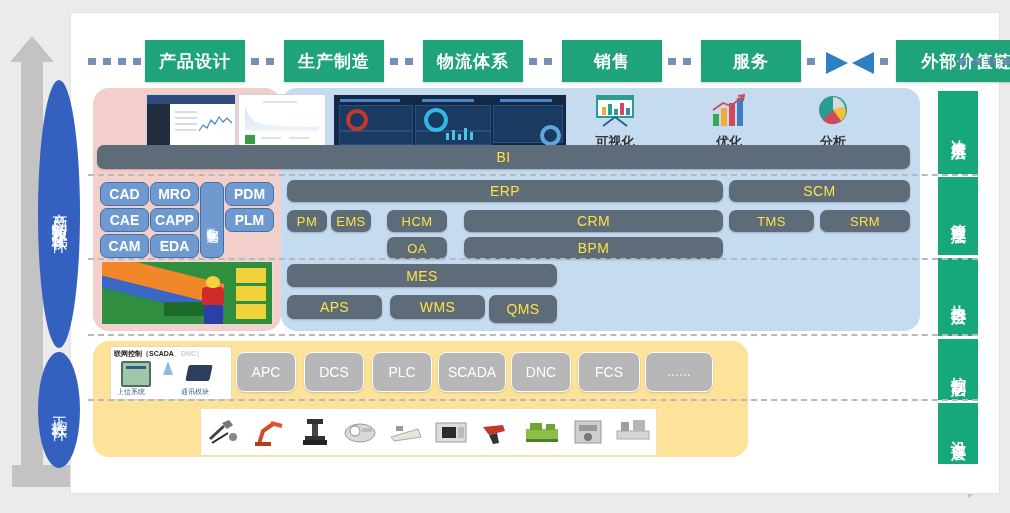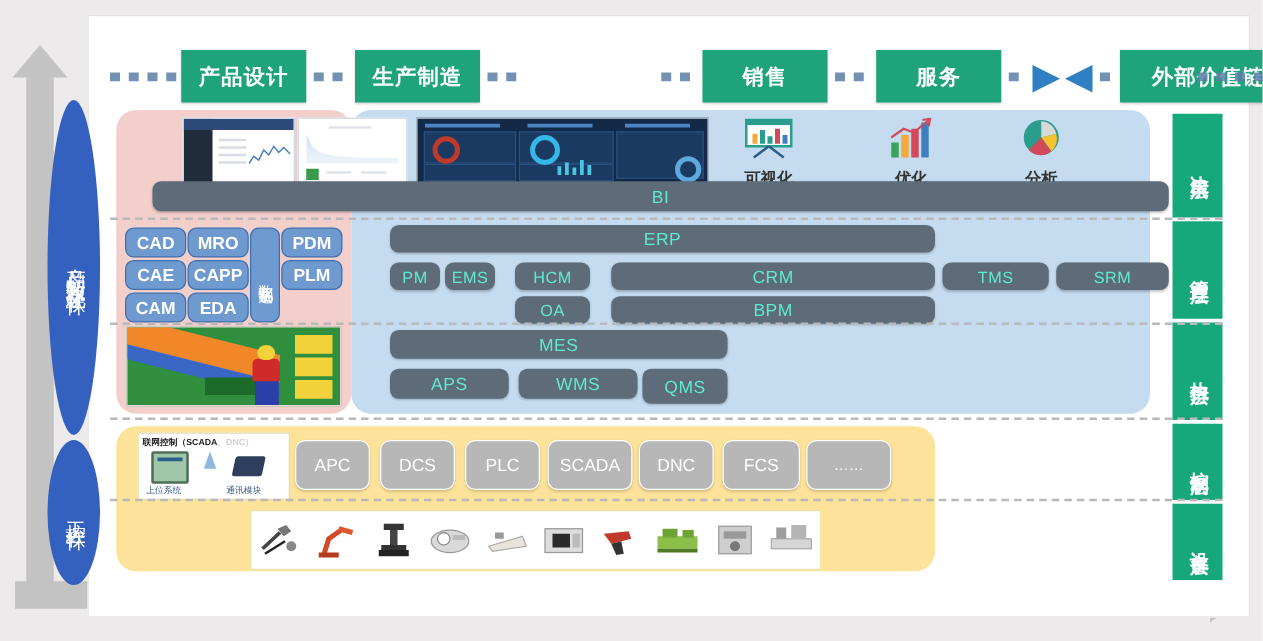--- a/index.html
+++ b/index.html
@@ -89,25 +89,24 @@
   .appB .area{position:absolute;background:linear-gradient(180deg,#cfe2f3,#eef5fb);}
   .appB .ln{position:absolute;background:#e0e4ea;height:2px;}
   .appB .gbox{position:absolute;background:#3a9a47;}
 
   
   .iconcell{position:absolute;width:78px;text-align:center;}
   .iconcell .cap{font-size:13px;color:#333;margin-top:1px;font-weight:bold;}
 
   
   .mod{
-    position:absolute;background:#5e6b78;border-radius:7px;color:#5eead4;
+    position:absolute;background:#5e6b78;border-radius:7px;color:#fde047;
     display:flex;align-items:center;justify-content:center;
     font-size:14px;letter-spacing:.4px;
     box-shadow:0 1px 2px rgba(0,0,0,.22);
-    margin-left:25px;
   }
   .mod.small{font-size:13px;}
 
   
   .sw{
     position:absolute;background:#6f9ad0;border:1.5px solid #3f6fae;border-radius:7px;
     color:#fff;display:flex;align-items:center;justify-content:center;
     font-size:14px;font-weight:bold;
   }
   .sw-vert{
@@ -181,20 +180,21 @@
     <div class="chip" style="left:57px;width:100px;">产品设计</div>
     <div class="dots" style="left:163px;">
         <i></i>
         <i></i>
       </div>
     <div class="chip" style="left:196px;width:100px;">生产制造</div>
     <div class="dots" style="left:302px;">
         <i></i>
         <i></i>
       </div>
+    <div class="chip" style="left:335px;width:100px;">物流体系</div>
     <div class="dots" style="left:441px;">
         <i></i>
         <i></i>
       </div>
     <div class="chip" style="left:474px;width:100px;">销售</div>
     <div class="dots" style="left:580px;">
         <i></i>
         <i></i>
       </div>
     <div class="chip" style="left:613px;width:100px;">服务</div>
@@ -309,20 +309,21 @@
   <div class="sw" style="left:100px;top:208px;width:47px;height:22px;">CAE</div>
   <div class="sw" style="left:100px;top:234px;width:47px;height:22px;">CAM</div>
   <div class="sw" style="left:150px;top:182px;width:47px;height:22px;">MRO</div>
   <div class="sw" style="left:150px;top:208px;width:47px;height:22px;">CAPP</div>
   <div class="sw" style="left:150px;top:234px;width:47px;height:22px;">EDA</div>
   <div class="sw sw-vert" style="left:200px;top:182px;width:22px;height:74px;">数字化制造</div>
   <div class="sw" style="left:225px;top:182px;width:47px;height:22px;">PDM</div>
   <div class="sw" style="left:225px;top:208px;width:47px;height:22px;">PLM</div>
 
   <div class="mod" style="left:287px;top:180px;width:436px;height:22px;">ERP</div>
+  <div class="mod" style="left:729px;top:180px;width:181px;height:22px;">SCM</div>
 
   <div class="mod small" style="left:287px;top:210px;width:40px;height:22px;">PM</div>
   <div class="mod small" style="left:331px;top:210px;width:40px;height:22px;">EMS</div>
   <div class="mod small" style="left:387px;top:210px;width:60px;height:22px;">HCM</div>
   <div class="mod" style="left:464px;top:210px;width:259px;height:22px;">CRM</div>
   <div class="mod small" style="left:729px;top:210px;width:85px;height:22px;">TMS</div>
   <div class="mod small" style="left:820px;top:210px;width:90px;height:22px;">SRM</div>
 
   <div class="mod small" style="left:387px;top:237px;width:60px;height:22px;">OA</div>
   <div class="mod" style="left:464px;top:237px;width:259px;height:22px;">BPM</div>

